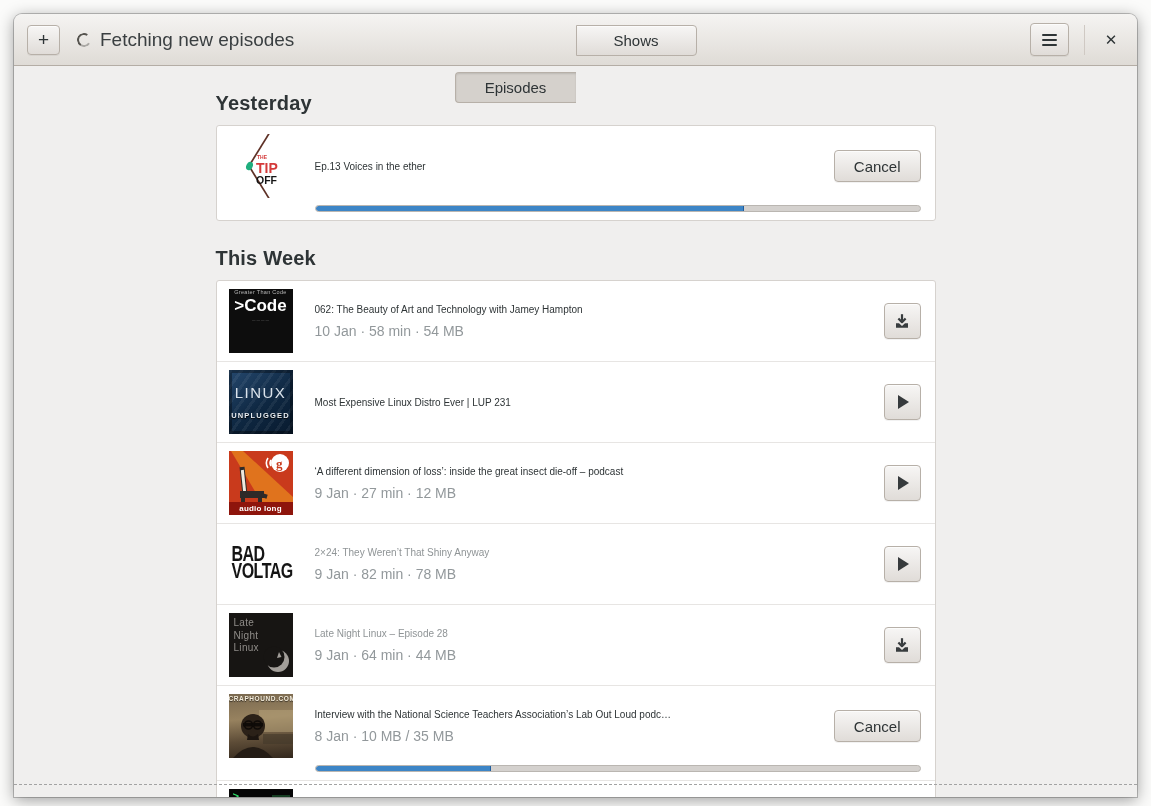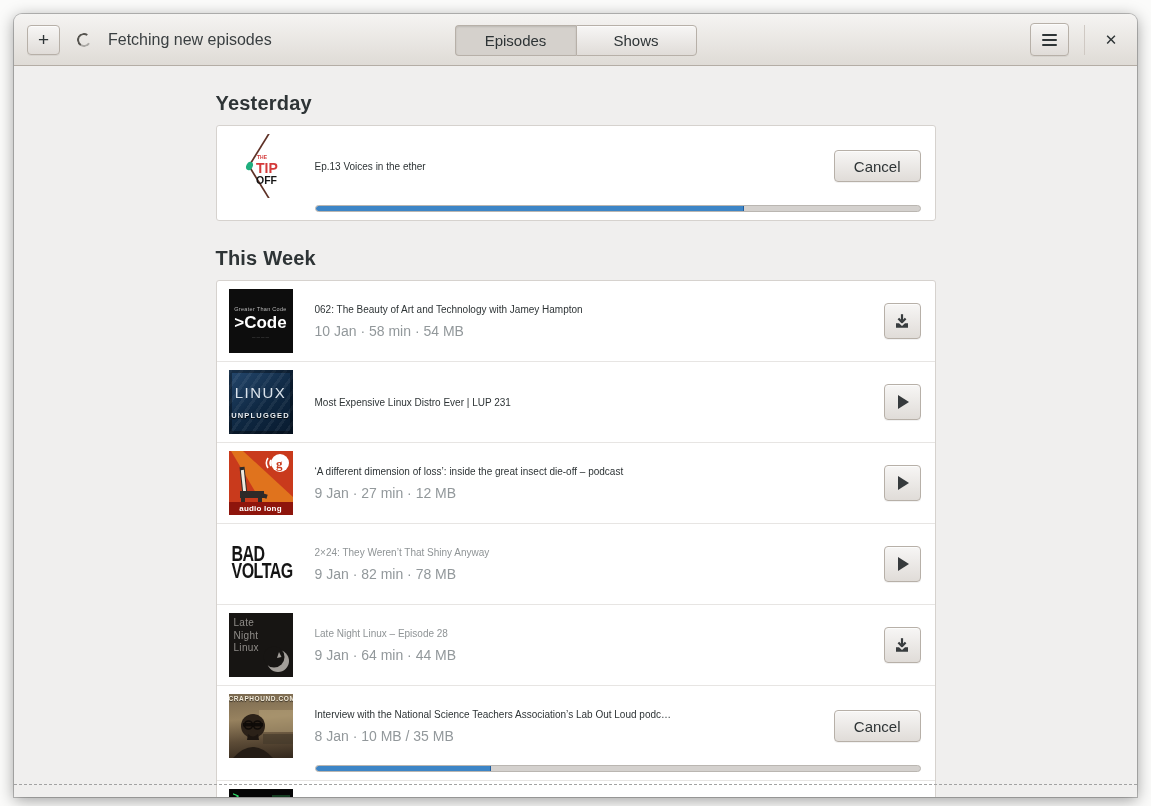--- a/index.html
+++ b/index.html
@@ -26,33 +26,33 @@
     box-shadow:inset 0 1px rgba(255,255,255,.65), 0 1px rgba(0,0,0,.05);
     display:flex; align-items:center; justify-content:center; cursor:pointer;
     font-family:"Liberation Sans", sans-serif;
   }
   .add-btn { width:33px; height:30px; font-size:19px; line-height:1; }
   .spinner {
     width:14px; height:14px; margin-left:17px; border-radius:50%;
     border:2.5px solid #56544f; border-right-color:transparent; border-bottom-color:#a9a7a3;
     transform:rotate(-12deg);
   }
-  .status-label { margin-left:17px; font-size:16px; color:#3a3f41; }
+  .status-label { margin-left:9px; font-size:19px; color:#3a3f41; }
 
   .switcher { position:absolute; left:50%; top:11px; transform:translateX(-50%); display:flex; }
   .switch-btn {
     width:121px; height:31px; font-size:15px; color:#2e3436; cursor:pointer;
     background:linear-gradient(to bottom,#f7f6f5,#e0dcd8);
     border:1px solid #b7b0a8; display:flex; align-items:center; justify-content:center;
     box-shadow:inset 0 1px rgba(255,255,255,.6);
   }
   .switch-btn:first-child { border-radius:4px 0 0 4px; border-right:none; }
   .switch-btn:last-child  { border-radius:0 4px 4px 0; }
   .switch-btn.active {
-    background:#d5d1cc; box-shadow:inset 0 1px 2px rgba(0,0,0,.12);
+    background:#d5d1cc; box-shadow:inset 0 1px 2px rgba(0,0,0,.12);margin-top:47px;
   }
 
   .header-right { margin-left:auto; display:flex; align-items:center; }
   .menu-btn { width:39px; height:33px; }
   .menu-glyph { display:flex; flex-direction:column; gap:3px; }
   .menu-glyph i { display:block; width:15px; height:2px; background:#2e3436; border-radius:1px; }
   .header-sep { width:1px; height:30px; background:#cfc9c3; margin:0 13px 0 15px; }
   .close-btn { width:26px; height:26px; display:flex; align-items:center; justify-content:center;
     font-size:15px; color:#2e3436; cursor:pointer; background:none; border:none; }
 
@@ -76,21 +76,21 @@
 
   .progress { grid-column:2 / 4; grid-row:2; margin-top:7px; height:7px;
               background:#d4d1ce; border:1px solid #bab6b1; border-radius:4px; overflow:hidden; }
   .progress-fill { height:100%; background:#3d85c6; border-right:1px solid #215d9c; border-radius:3px 0 0 3px; }
 
   .undershoot { position:absolute; left:0; right:0; bottom:12px; border-top:1px dashed #a3a3a3; }
 
   
   .logo { width:64px; height:64px; }
   .logo-tipoff { background:#fff; }
-  .logo-gtc { background:#0d0d0d; color:#fff; text-align:center; padding-top:17px; }
+  .logo-gtc { background:#0d0d0d; color:#fff; text-align:center; }
   .gtc-small { font-size:5.5px; color:#b9b9b9; letter-spacing:.3px; }
   .gtc-big { font-size:17px; font-weight:bold; margin-top:1px; }
   .gtc-tiny { font-size:3.5px; color:#777; margin-top:2px; }
   .logo-lup { background:
       repeating-linear-gradient(125deg, rgba(255,255,255,.06) 0 3px, rgba(0,0,0,0) 3px 9px),
       linear-gradient(145deg,#25486e 0%,#0e2741 55%,#081a2e 100%);
       box-shadow:inset 0 0 0 3px rgba(0,0,0,.35);
       display:flex; flex-direction:column; align-items:center; justify-content:center; }
   .lup-1 { color:rgba(235,242,248,.92); font-size:15px; letter-spacing:1.5px; font-weight:normal; }
   .lup-2 { color:#e8eef4; font-size:7.5px; font-weight:bold; letter-spacing:1.2px; margin-top:10px;

